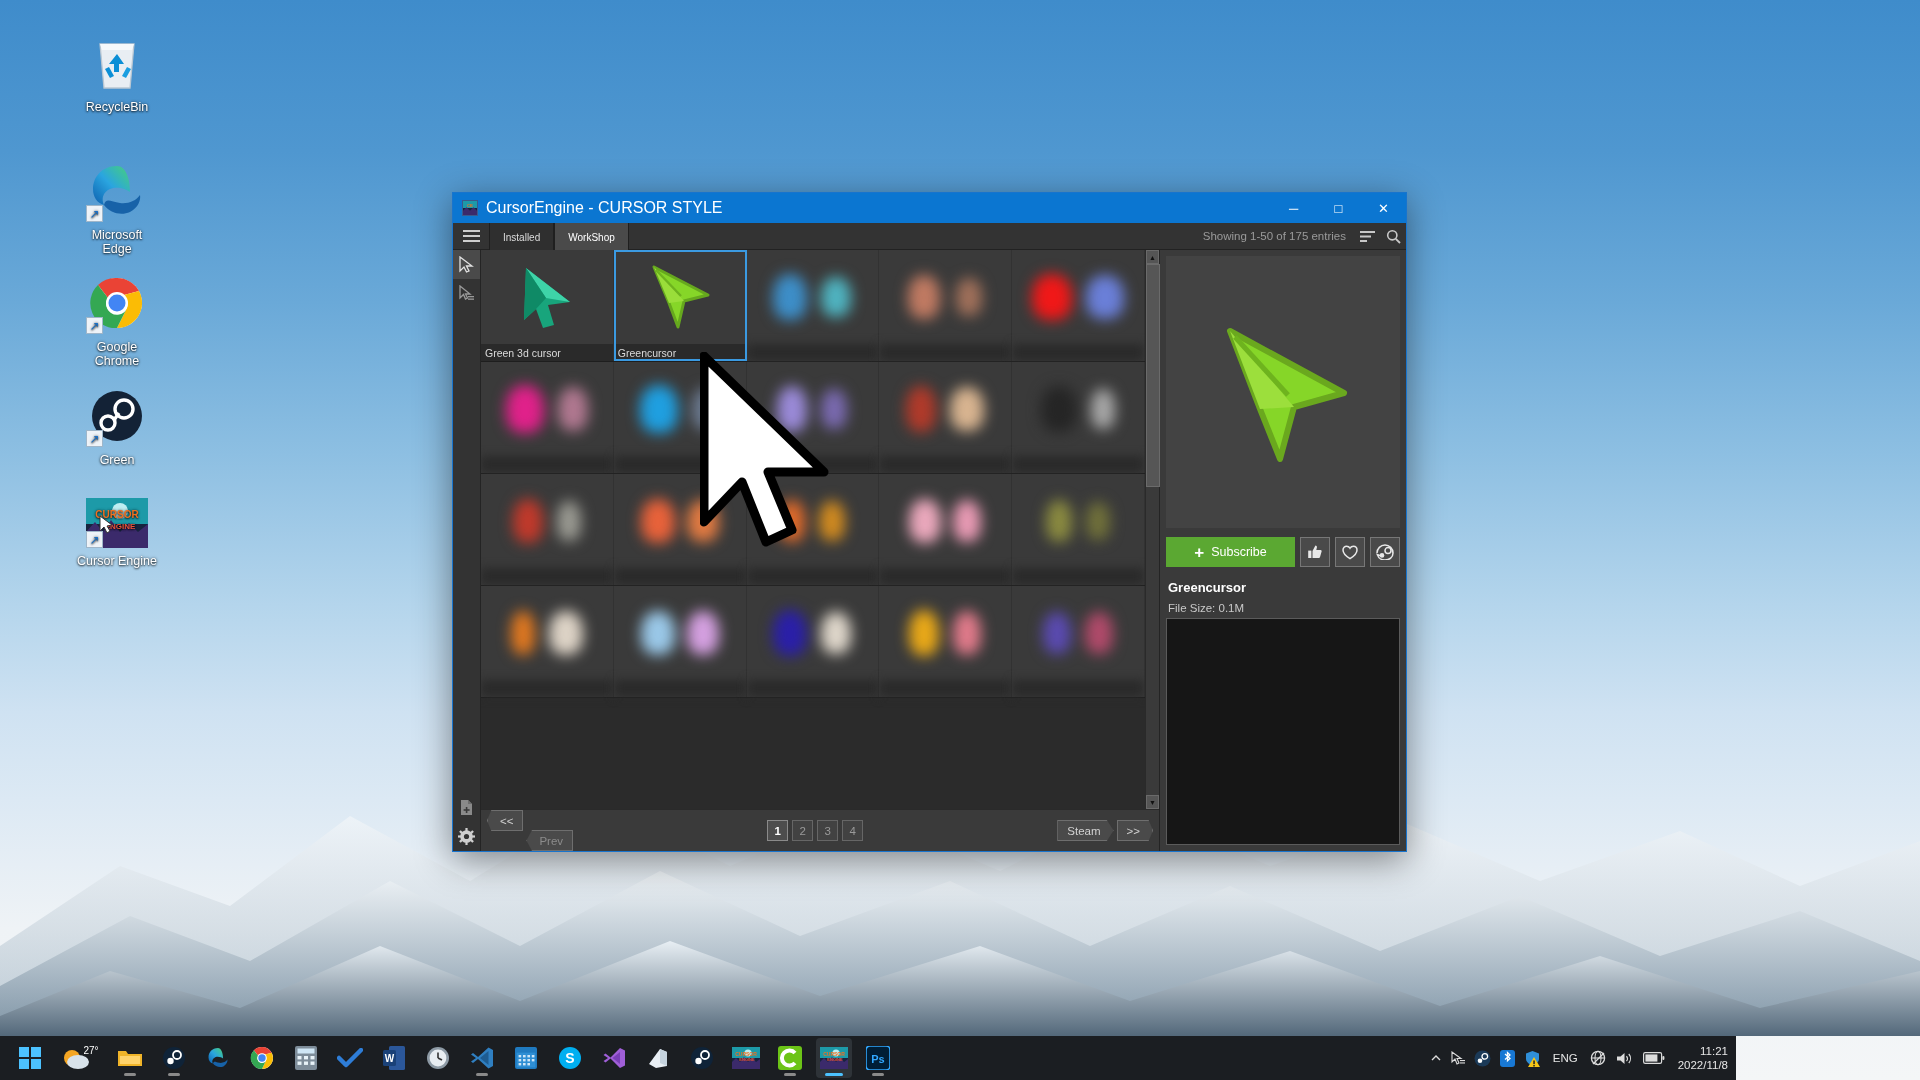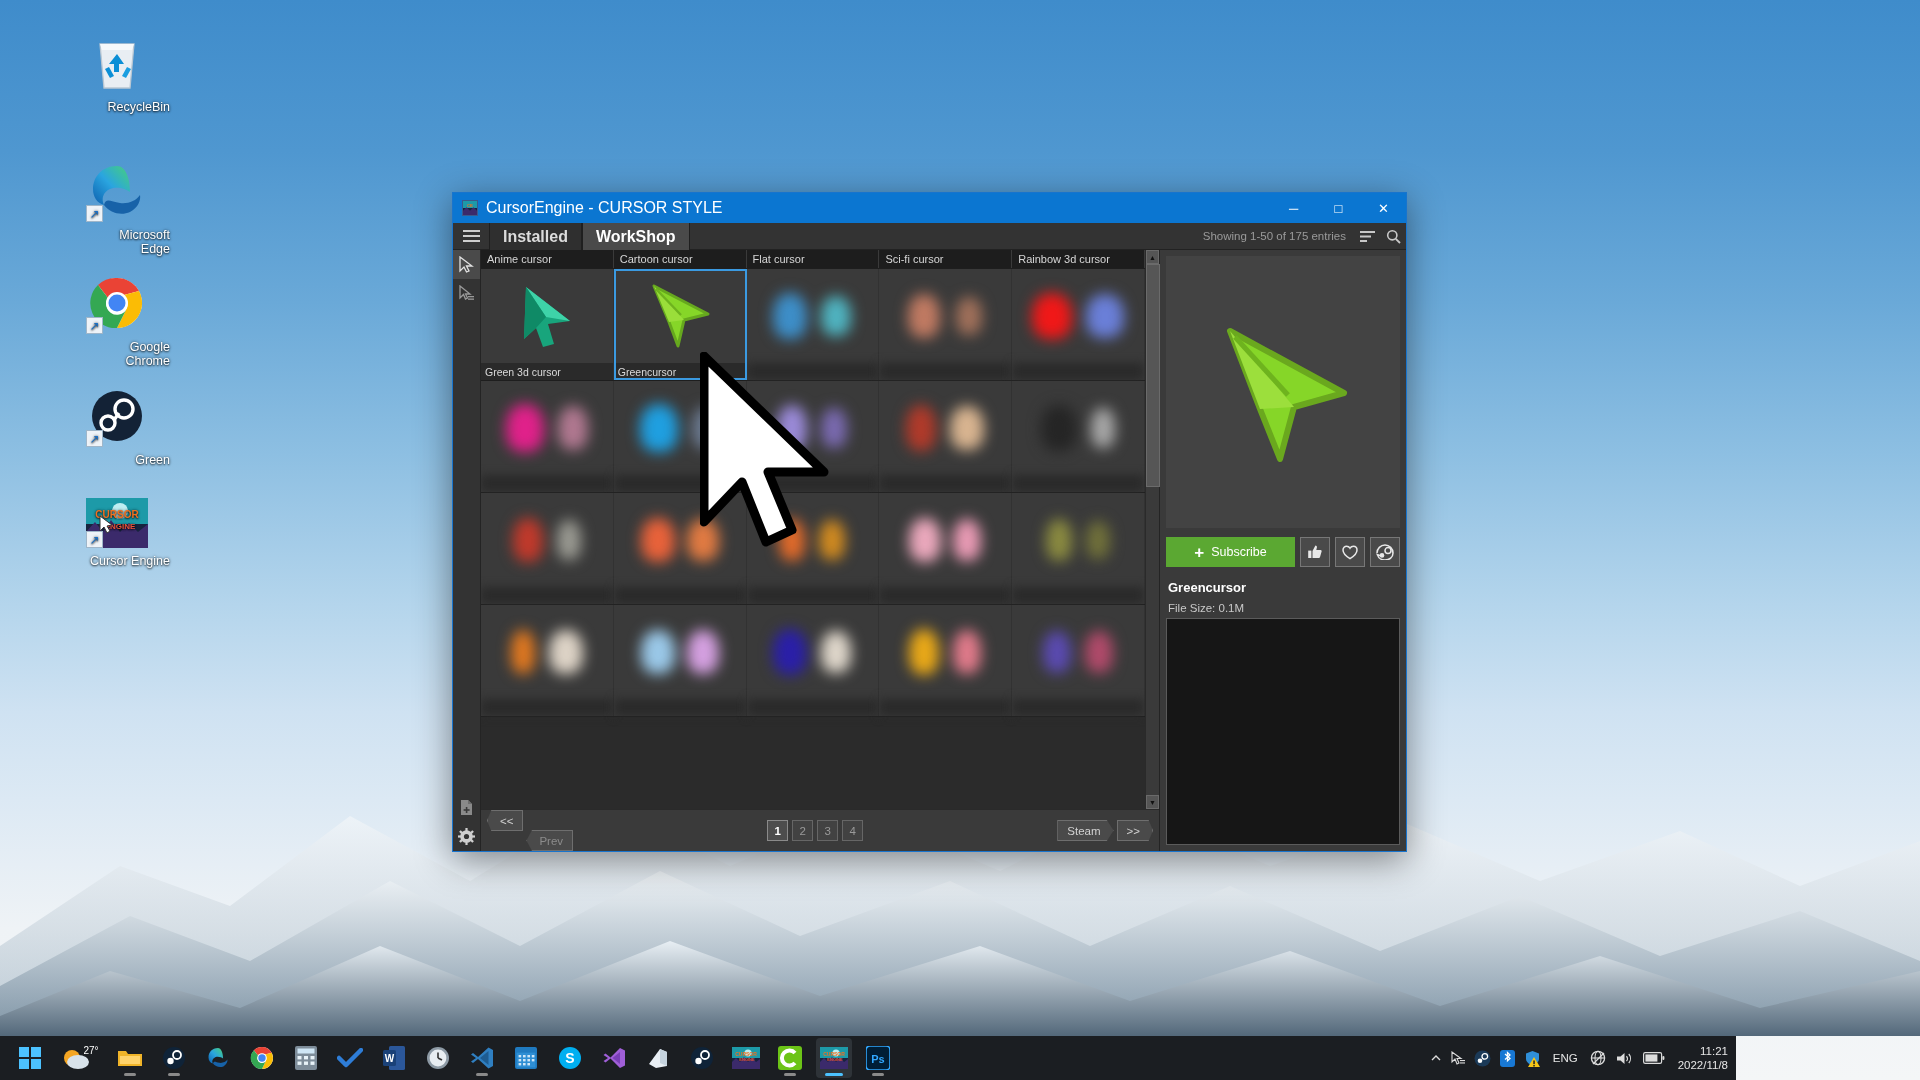--- a/index.html
+++ b/index.html
@@ -18,21 +18,21 @@
         #dce9f4 74%, #e6eef5 80%, #eff3f6 86%, #f4f6f7 100%);
   }
   
   #mountains {
     position: absolute; left: 0; bottom: 44px; width: 1920px; height: 420px;
     pointer-events: none;
   }
 
   
   .dicon {
-    position: absolute; width: 110px; text-align: right;
+    position: absolute; width: 110px; text-align: center;
     color: #fff; font-size: 12.5px; line-height: 14px;
     text-shadow: 0 1px 2px rgba(0,0,0,.75), 0 0 3px rgba(0,0,0,.6);
   }
   .dicon .glyph {
     width: 62px; height: 62px; margin: 0 auto 5px; position: relative;
   }
   .dicon .lbl { display: block; padding: 1px 2px; }
   .shortcut-arrow {
     position: absolute; left: 0; bottom: 0; width: 17px; height: 17px;
     background: #eef3f8; border: 1px solid #9fb6c9;
@@ -70,22 +70,22 @@
     display: flex; align-items: stretch;
     border-bottom: 1px solid #222;
   }
   #hamburger {
     width: 36px; display: flex; flex-direction: column;
     align-items: center; justify-content: center; gap: 3px;
   }
   #hamburger i { display: block; width: 17px; height: 2px; background: #cdcdcd; }
   .tab {
     padding: 14px 13px; display: flex; align-items: center;
-    color: #dcdcdc; font-size: 16px; background: #2f2f2f;
-    border-left: 1px solid #1f1f1f; border-right: 1px solid #1f1f1f; font-weight: bold;
+    color: #dcdcdc; font-size: 10px; background: #2f2f2f;
+    border-left: 1px solid #1f1f1f; border-right: 1px solid #1f1f1f;
   }
   .tab.active { background: #4a4a4a; color: #fff; }
   #toolbar-spacer { flex: 1; }
   #entries {
     display: flex; align-items: center; color: #9a9a9a;
     font-size: 11.5px; padding-right: 8px;
   }
   .ticon-btn {
     width: 26px; display: flex; align-items: center; justify-content: center;
   }
@@ -412,27 +412,20 @@
                 <rect x="2" y="11.1" width="2.2" height="3.4" transform="rotate(45 3.1 12.8)"></rect>
               </g>
             </svg>
         </div>
       </div>
 
       <div id="gridwrap">
         <div id="gridscrollrow">
           <div id="grid">
 
-            <div class="grow hdr">
-              <div class="gcell-hdr">Anime cursor</div>
-              <div class="gcell-hdr">Cartoon cursor</div>
-              <div class="gcell-hdr">Flat cursor</div>
-              <div class="gcell-hdr">Sci-fi cursor</div>
-              <div class="gcell-hdr">Rainbow 3d cursor</div>
-            </div>
 
             <div class="grow items">
               <div class="gitem">
                 <div class="gthumb">
                   <svg width="62" height="70" viewBox="0 0 62 70">
                     <path d="M10 6 L54 40 L32 43 L38 63 L27 66 L20 47 L8 58 Z" fill="#18a57c"></path>
                     <path d="M10 6 L54 40 L30 36 Z" fill="#3ed3a8"></path>
                     <path d="M10 6 L30 36 L20 47 L8 58 Z" fill="#0f8a66"></path>
                   </svg>
                 </div>

